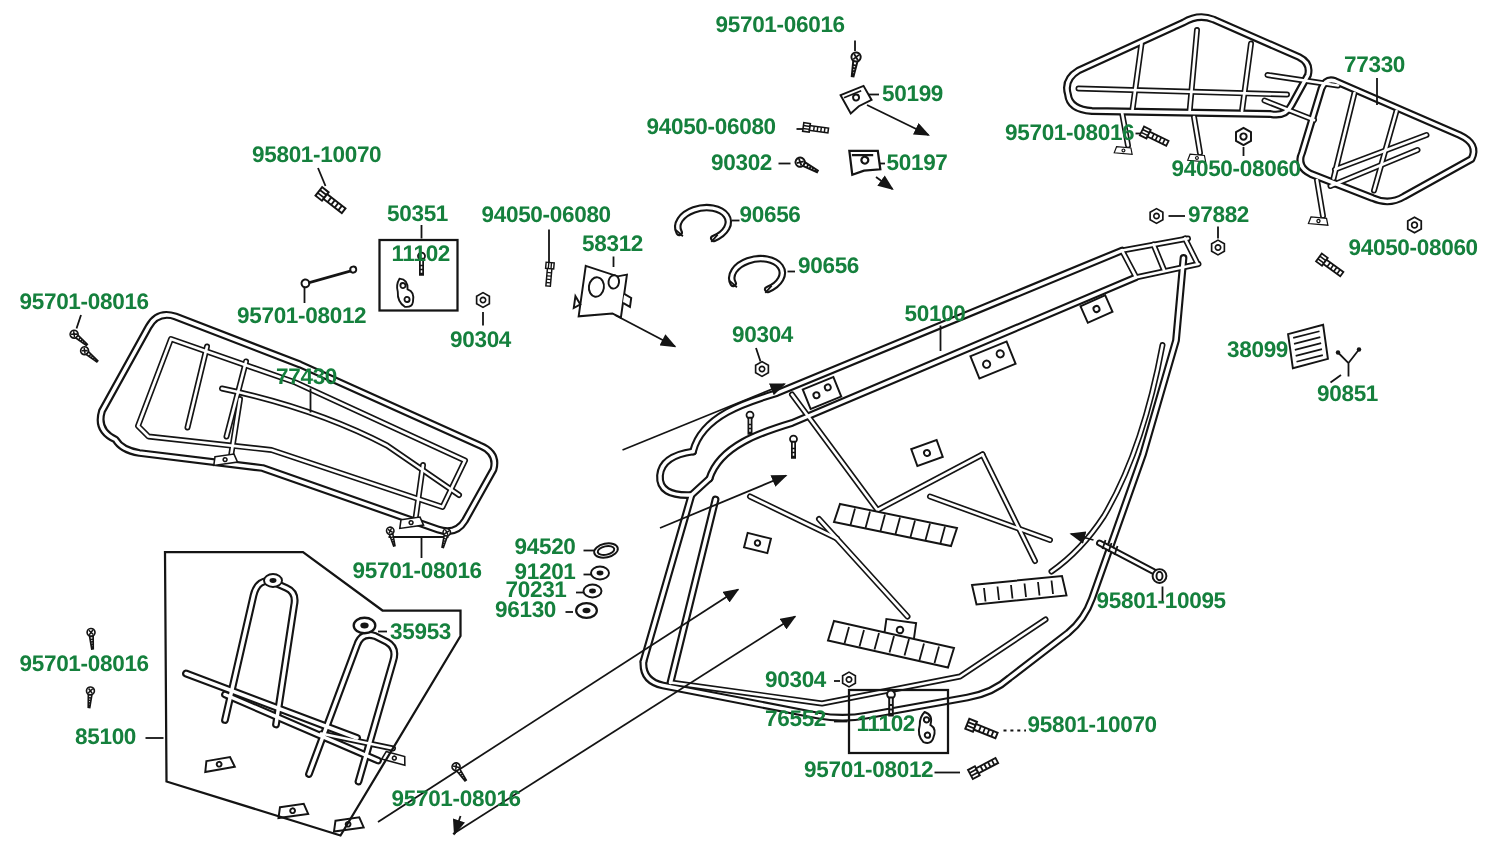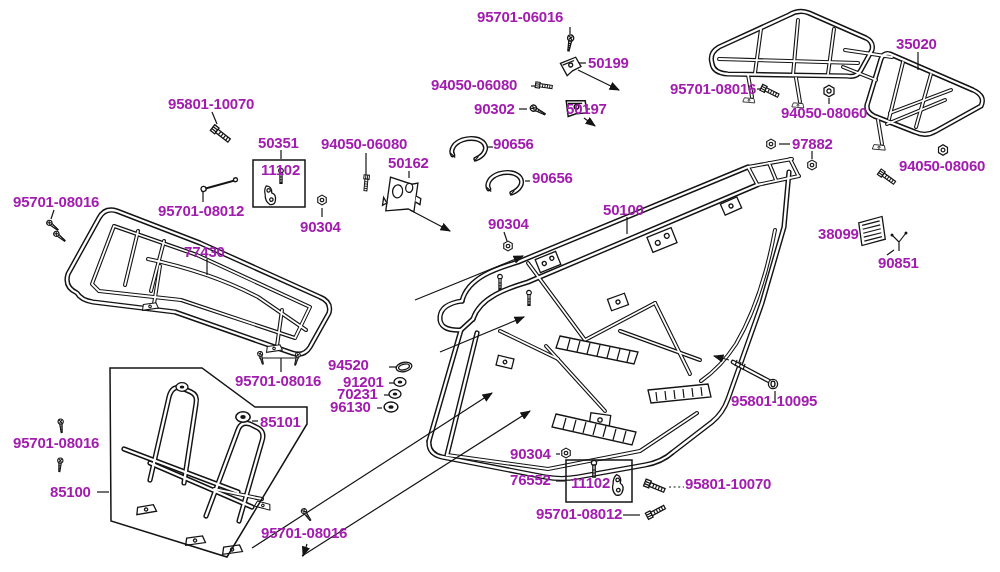--- a/index.html
+++ b/index.html
@@ -1,19 +1,19 @@
 <!DOCTYPE html>
 <html><head>
 <meta charset="utf-8">
 <style>
   html,body{margin:0;padding:0;background:#fff;}
   .stage{position:relative;width:1000px;height:572px;background:#ffffff;overflow:hidden;
          font-family:"Liberation Sans",sans-serif;}
   .stage svg{position:absolute;left:0;top:0;}
-  .lbl{position:absolute;font-weight:700;font-size:15px;line-height:1.0;color:#a21caf;
+  .lbl{position:absolute;font-weight:700;font-size:15px;line-height:1.0;color:#15803d;
        white-space:nowrap;letter-spacing:-0.2px;}
   .tube{stroke:#141414;stroke-width:5.2;fill:none;stroke-linecap:round;stroke-linejoin:round;}
   .slim{stroke-width:4;}
   .tubein{fill:none;stroke:#fff;stroke-linecap:round;stroke-linejoin:round;}
   .ln{stroke:#141414;stroke-width:1.2;fill:none;}
   .dot{stroke-dasharray:2,2.6;}
   .ic{stroke:#141414;stroke-width:1.3;fill:#fff;}
   .icf{fill:#141414;stroke:none;}
   .box{fill:none;stroke:#141414;stroke-width:1.5;}
 </style>
@@ -351,47 +351,47 @@
           <ellipse cx="773" cy="384" rx="2" ry="2.8" class="ic" stroke-width="0.9"></ellipse>
     </g>
   </g>
 </svg>
 
 <div>
   <div class="lbl" style="left:477px;top:9px">95701-06016</div>
   <div class="lbl" style="left:588px;top:55px">50199</div>
   <div class="lbl" style="left:431px;top:77px">94050-06080</div>
   <div class="lbl" style="left:474px;top:101px">90302</div>
-  <div class="lbl" style="left:566px;top:101px">50197</div>
+  <div class="lbl" style="left:591px;top:101px">50197</div>
   <div class="lbl" style="left:670px;top:81px">95701-08016</div>
-  <div class="lbl" style="left:896px;top:36px">35020</div>
+  <div class="lbl" style="left:896px;top:36px">77330</div>
   <div class="lbl" style="left:781px;top:105px">94050-08060</div>
   <div class="lbl" style="left:792px;top:136px">97882</div>
   <div class="lbl" style="left:899px;top:158px">94050-08060</div>
   <div class="lbl" style="left:168px;top:96px">95801-10070</div>
   <div class="lbl" style="left:258px;top:135px">50351</div>
   <div class="lbl" style="left:261px;top:162px">11102</div>
   <div class="lbl" style="left:321px;top:136px">94050-06080</div>
-  <div class="lbl" style="left:388px;top:155px">50162</div>
+  <div class="lbl" style="left:388px;top:155px">58312</div>
   <div class="lbl" style="left:493px;top:136px">90656</div>
   <div class="lbl" style="left:532px;top:170px">90656</div>
   <div class="lbl" style="left:13px;top:194px">95701-08016</div>
   <div class="lbl" style="left:158px;top:203px">95701-08012</div>
   <div class="lbl" style="left:300px;top:219px">90304</div>
   <div class="lbl" style="left:184px;top:244px">77430</div>
   <div class="lbl" style="left:603px;top:202px">50100</div>
   <div class="lbl" style="left:488px;top:216px">90304</div>
   <div class="lbl" style="left:818px;top:226px">38099</div>
   <div class="lbl" style="left:878px;top:255px">90851</div>
-  <div class="lbl" style="left:328px;top:357px">94520</div>
+  <div class="lbl" style="left:343px;top:357px">94520</div>
   <div class="lbl" style="left:343px;top:374px">91201</div>
   <div class="lbl" style="left:337px;top:386px">70231</div>
   <div class="lbl" style="left:330px;top:399px">96130</div>
   <div class="lbl" style="left:235px;top:373px">95701-08016</div>
-  <div class="lbl" style="left:260px;top:414px">85101</div>
+  <div class="lbl" style="left:260px;top:414px">35953</div>
   <div class="lbl" style="left:13px;top:435px">95701-08016</div>
   <div class="lbl" style="left:50px;top:484px">85100</div>
   <div class="lbl" style="left:261px;top:525px">95701-08016</div>
   <div class="lbl" style="left:510px;top:446px">90304</div>
   <div class="lbl" style="left:510px;top:472px">76552</div>
   <div class="lbl" style="left:571px;top:475px">11102</div>
   <div class="lbl" style="left:685px;top:476px">95801-10070</div>
   <div class="lbl" style="left:536px;top:506px">95701-08012</div>
   <div class="lbl" style="left:731px;top:393px">95801-10095</div>
 </div>

